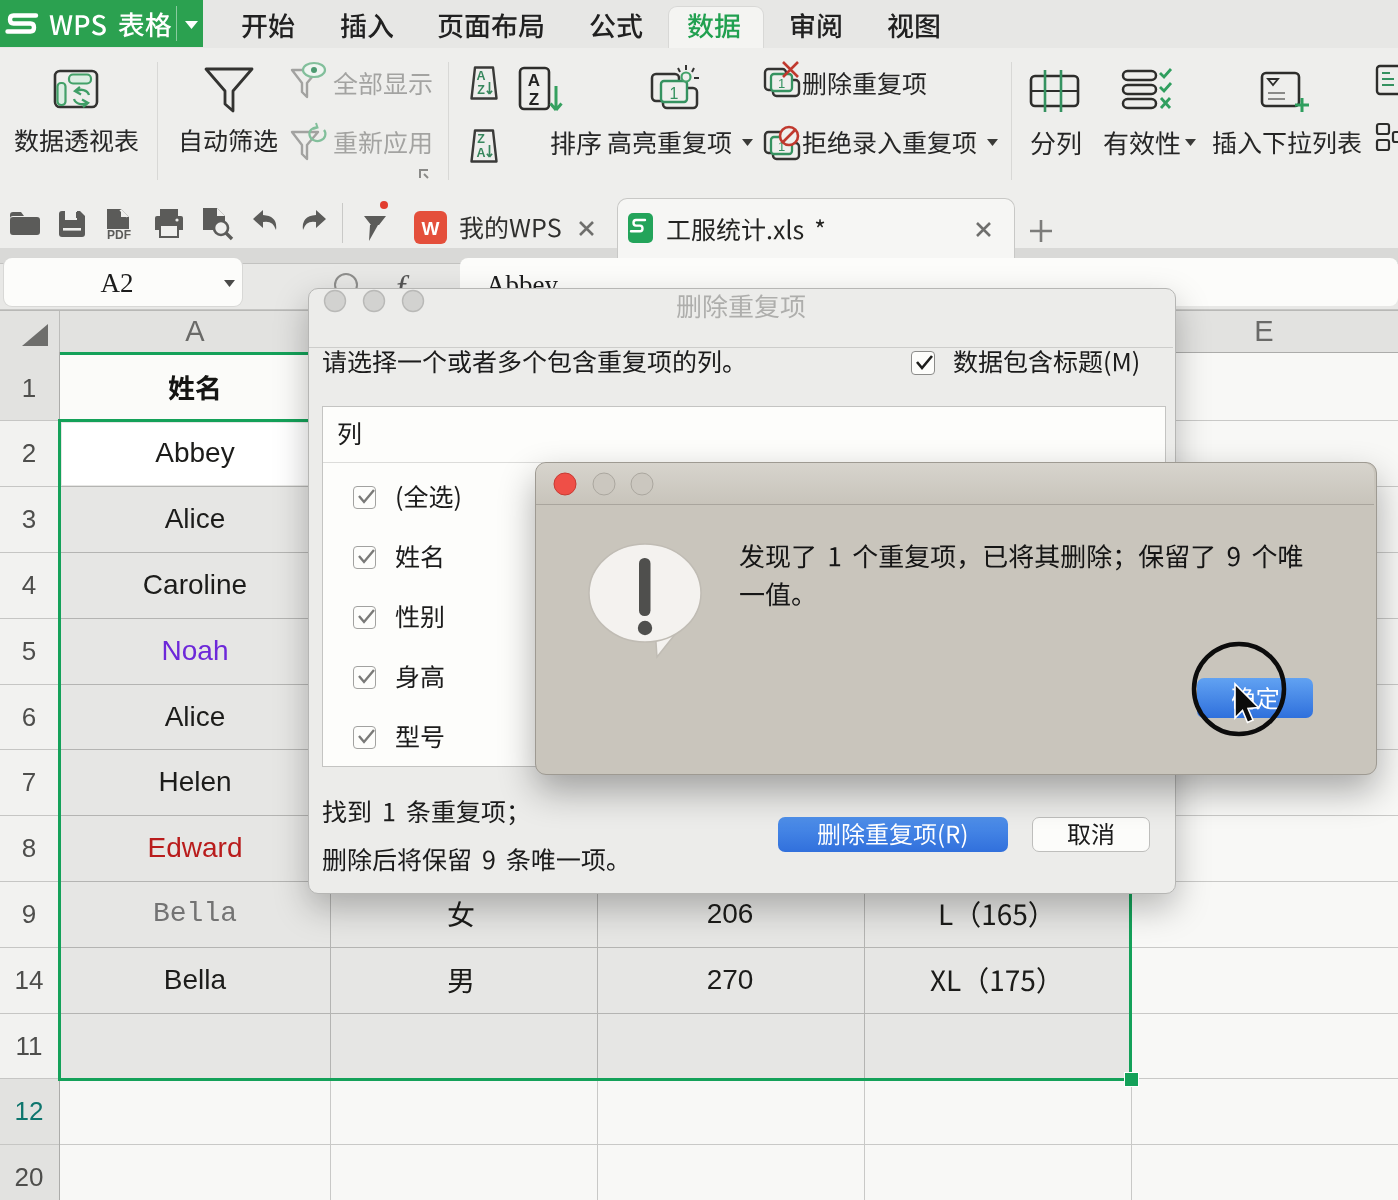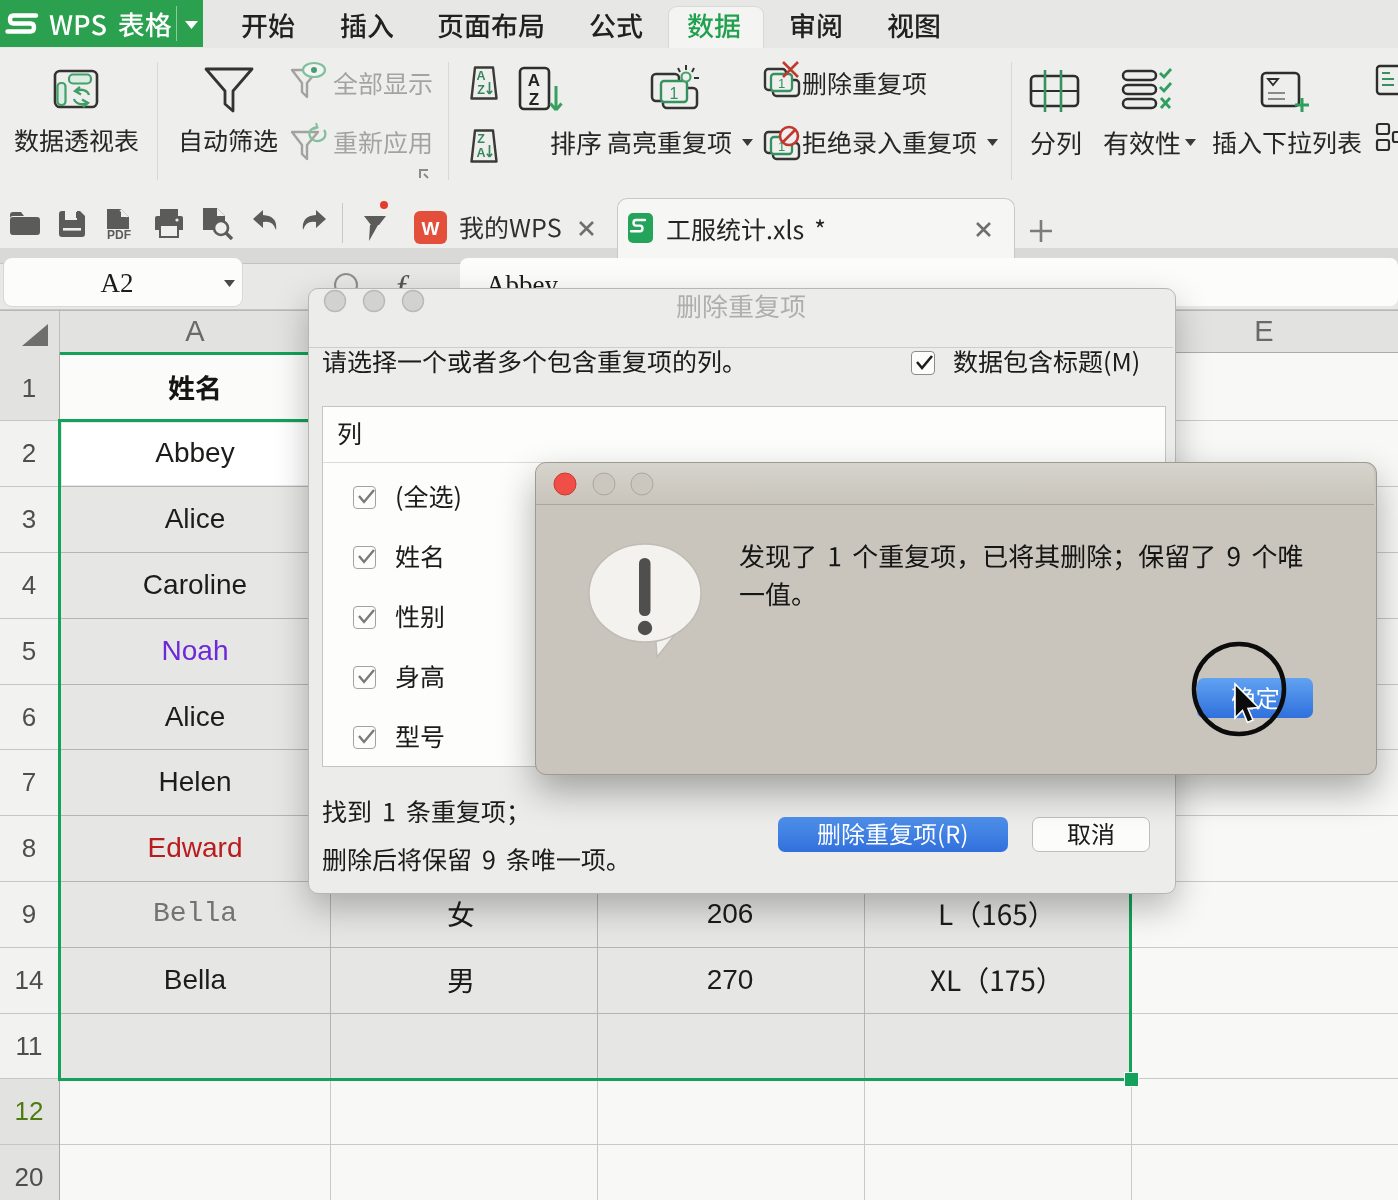--- a/index.html
+++ b/index.html
@@ -503,21 +503,21 @@
     <div style="position:absolute;font-family:'Liberation Sans',sans-serif;font-size:26px;color:#4e4e4c;white-space:pre;line-height:30px;left:29px;top:767.0px;transform:translateX(-50%);">7</div>
     <div style="position:absolute;left:0px;top:815px;width:59px;height:1px;background:#c6c6c4"></div>
     <div style="position:absolute;font-family:'Liberation Sans',sans-serif;font-size:26px;color:#4e4e4c;white-space:pre;line-height:30px;left:29px;top:833.0px;transform:translateX(-50%);">8</div>
     <div style="position:absolute;left:0px;top:881px;width:59px;height:1px;background:#c6c6c4"></div>
     <div style="position:absolute;font-family:'Liberation Sans',sans-serif;font-size:26px;color:#4e4e4c;white-space:pre;line-height:30px;left:29px;top:899.0px;transform:translateX(-50%);">9</div>
     <div style="position:absolute;left:0px;top:947px;width:59px;height:1px;background:#c6c6c4"></div>
     <div style="position:absolute;font-family:'Liberation Sans',sans-serif;font-size:26px;color:#4e4e4c;white-space:pre;line-height:30px;left:29px;top:965.0px;transform:translateX(-50%);">14</div>
     <div style="position:absolute;left:0px;top:1013px;width:59px;height:1px;background:#c6c6c4"></div>
     <div style="position:absolute;font-family:'Liberation Sans',sans-serif;font-size:26px;color:#4e4e4c;white-space:pre;line-height:30px;left:29px;top:1030.5px;transform:translateX(-50%);">11</div>
     <div style="position:absolute;left:0px;top:1078px;width:59px;height:1px;background:#c6c6c4"></div>
-    <div style="position:absolute;font-family:'Liberation Sans',sans-serif;font-size:26px;color:#4d7c0f;white-space:pre;line-height:30px;left:29px;top:1096.0px;transform:translateX(-50%);">12</div>
+    <div style="position:absolute;font-family:'Liberation Sans',sans-serif;font-size:26px;color:#0f766e;white-space:pre;line-height:30px;left:29px;top:1096.0px;transform:translateX(-50%);">12</div>
     <div style="position:absolute;left:0px;top:1144px;width:59px;height:1px;background:#c6c6c4"></div>
     <div style="position:absolute;font-family:'Liberation Sans',sans-serif;font-size:26px;color:#4e4e4c;white-space:pre;line-height:30px;left:29px;top:1162.0px;transform:translateX(-50%);">20</div>
     <div style="position:absolute;left:60px;top:420px;width:1338px;height:1px;background:#c9c9c7"></div>
     <div style="position:absolute;left:60px;top:486px;width:1338px;height:1px;background:#c9c9c7"></div>
     <div style="position:absolute;left:60px;top:552px;width:1338px;height:1px;background:#c9c9c7"></div>
     <div style="position:absolute;left:60px;top:618px;width:1338px;height:1px;background:#c9c9c7"></div>
     <div style="position:absolute;left:60px;top:684px;width:1338px;height:1px;background:#c9c9c7"></div>
     <div style="position:absolute;left:60px;top:749px;width:1338px;height:1px;background:#c9c9c7"></div>
     <div style="position:absolute;left:60px;top:815px;width:1338px;height:1px;background:#c9c9c7"></div>
     <div style="position:absolute;left:60px;top:881px;width:1338px;height:1px;background:#c9c9c7"></div>

